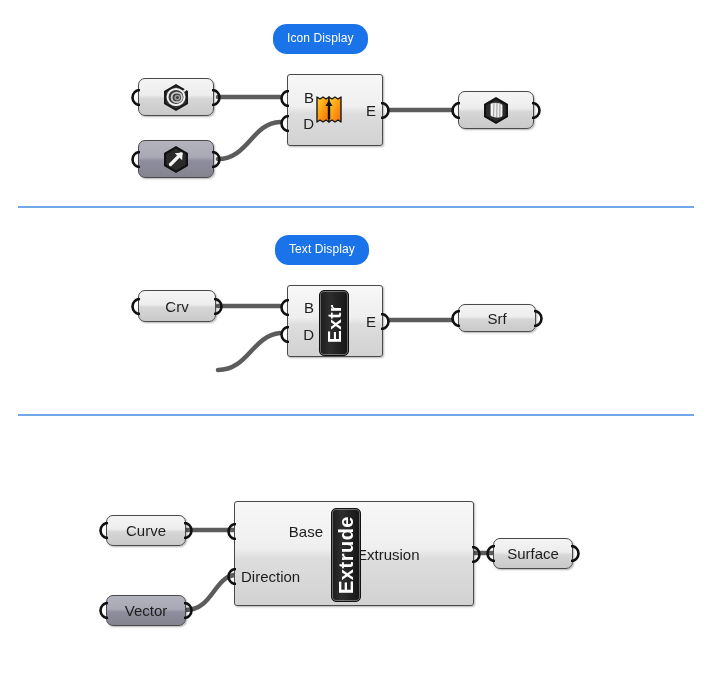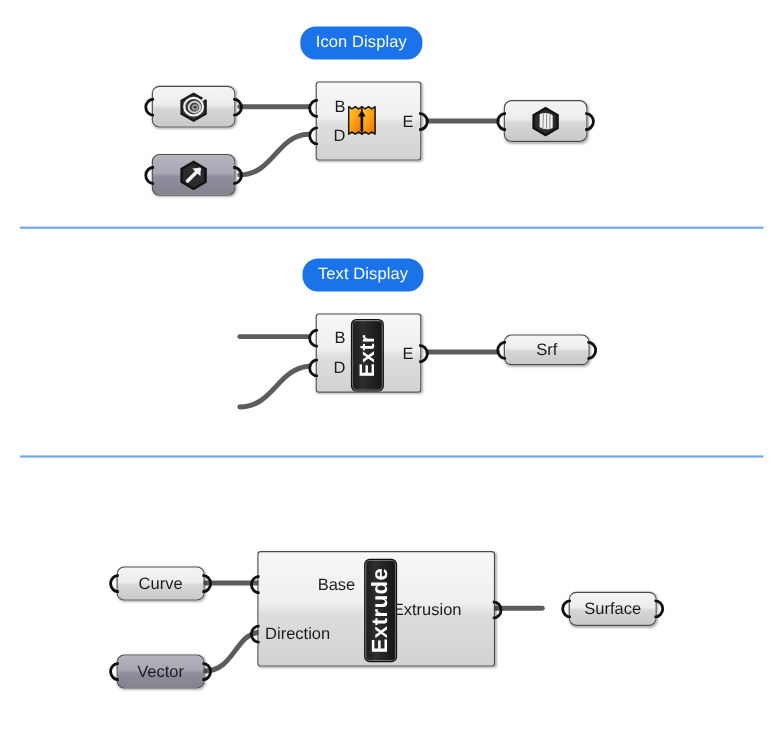--- a/index.html
+++ b/index.html
@@ -19,21 +19,21 @@
     position: absolute;
     left: 0; top: 0;
     width: 712px; height: 682px;
   }
 
   
   .pill {
     position: absolute;
     background: #1a73e8;
     color: #ffffff;
-    font-size: 15px;
+    font-size: 12px;
     line-height: 15px;
     padding: 7px 14px 8px 14px;
     border-radius: 14px;
     white-space: nowrap;
     letter-spacing: 0.1px;
   }
 
   
   .divider {
     position: absolute;
@@ -257,20 +257,33 @@
       <svg width="11" height="17" viewBox="0 0 11 17">
           <path d="M2 1 A7.5 7.5 0 0 1 2 16" stroke="#111" stroke-width="2.6" fill="none"></path>
         </svg>
     </div>
   </div>
 
   <div class="divider" style="top:206px;"></div>
 
   <div class="pill" style="left:275px; top:235px;">Text Display</div>
 
+  <div class="gh-param" style="left:138px; top:290px; width:78px; height:32px;">
+    <div class="grip left">
+      <svg width="11" height="17" viewBox="0 0 11 17">
+          <path d="M9 1 A7.5 7.5 0 0 0 9 16" stroke="#111" stroke-width="2.6" fill="none"></path>
+        </svg>
+    </div>
+    <span>Crv</span>
+    <div class="grip right">
+      <svg width="11" height="17" viewBox="0 0 11 17">
+          <path d="M2 1 A7.5 7.5 0 0 1 2 16" stroke="#111" stroke-width="2.6" fill="none"></path>
+        </svg>
+    </div>
+  </div>
 
 
   <div class="gh-comp" style="left:287px; top:285px; width:96px; height:72px;">
     <div class="cport l" style="top:13px;">
       <svg width="11" height="17" viewBox="0 0 11 17">
           <path d="M9 1 A7.5 7.5 0 0 0 9 16" stroke="#111" stroke-width="2.6" fill="none"></path>
         </svg>
     </div>
     <div class="cport l" style="top:40px;">
       <svg width="11" height="17" viewBox="0 0 11 17">
@@ -328,21 +341,21 @@
         </svg>
     </div>
     <span>Curve</span>
     <div class="grip right">
       <svg width="11" height="17" viewBox="0 0 11 17">
           <path d="M2 1 A7.5 7.5 0 0 1 2 16" stroke="#111" stroke-width="2.6" fill="none"></path>
         </svg>
     </div>
   </div>
 
-  <div class="gh-comp" style="left:234px; top:501px; width:216px; height:105px;">
+  <div class="gh-comp" style="left:234px; top:501px; width:240px; height:105px;">
     <div class="cport l" style="top:21px;">
       <svg width="11" height="17" viewBox="0 0 11 17">
           <path d="M9 1 A7.5 7.5 0 0 0 9 16" stroke="#111" stroke-width="2.6" fill="none"></path>
         </svg>
     </div>
     <div class="cport l" style="top:66px;">
       <svg width="11" height="17" viewBox="0 0 11 17">
           <path d="M9 1 A7.5 7.5 0 0 0 9 16" stroke="#111" stroke-width="2.6" fill="none"></path>
         </svg>
     </div>
@@ -352,21 +365,21 @@
         </svg>
     </div>
     <div class="port-label in" style="left:6px; top:21px; width:82px; text-align:right;">Base</div>
     <div class="port-label in" style="left:6px; top:66px; width:82px; text-align:left;">Direction</div>
     <div class="port-label out" style="left:122px; top:44px; width:90px; text-align:left;">Extrusion</div>
     <div class="nameplate" style="left:96px; top:6px; width:28px; height:92px;">
       <span style="font-size:20px;">Extrude</span>
     </div>
   </div>
 
-  <div class="gh-param" style="left:493px; top:538px; width:80px; height:31px;margin-left:24px;">
+  <div class="gh-param" style="left:493px; top:538px; width:80px; height:31px;">
     <div class="grip left">
       <svg width="11" height="17" viewBox="0 0 11 17">
           <path d="M9 1 A7.5 7.5 0 0 0 9 16" stroke="#111" stroke-width="2.6" fill="none"></path>
         </svg>
     </div>
     <span>Surface</span>
     <div class="grip right">
       <svg width="11" height="17" viewBox="0 0 11 17">
           <path d="M2 1 A7.5 7.5 0 0 1 2 16" stroke="#111" stroke-width="2.6" fill="none"></path>
         </svg>

